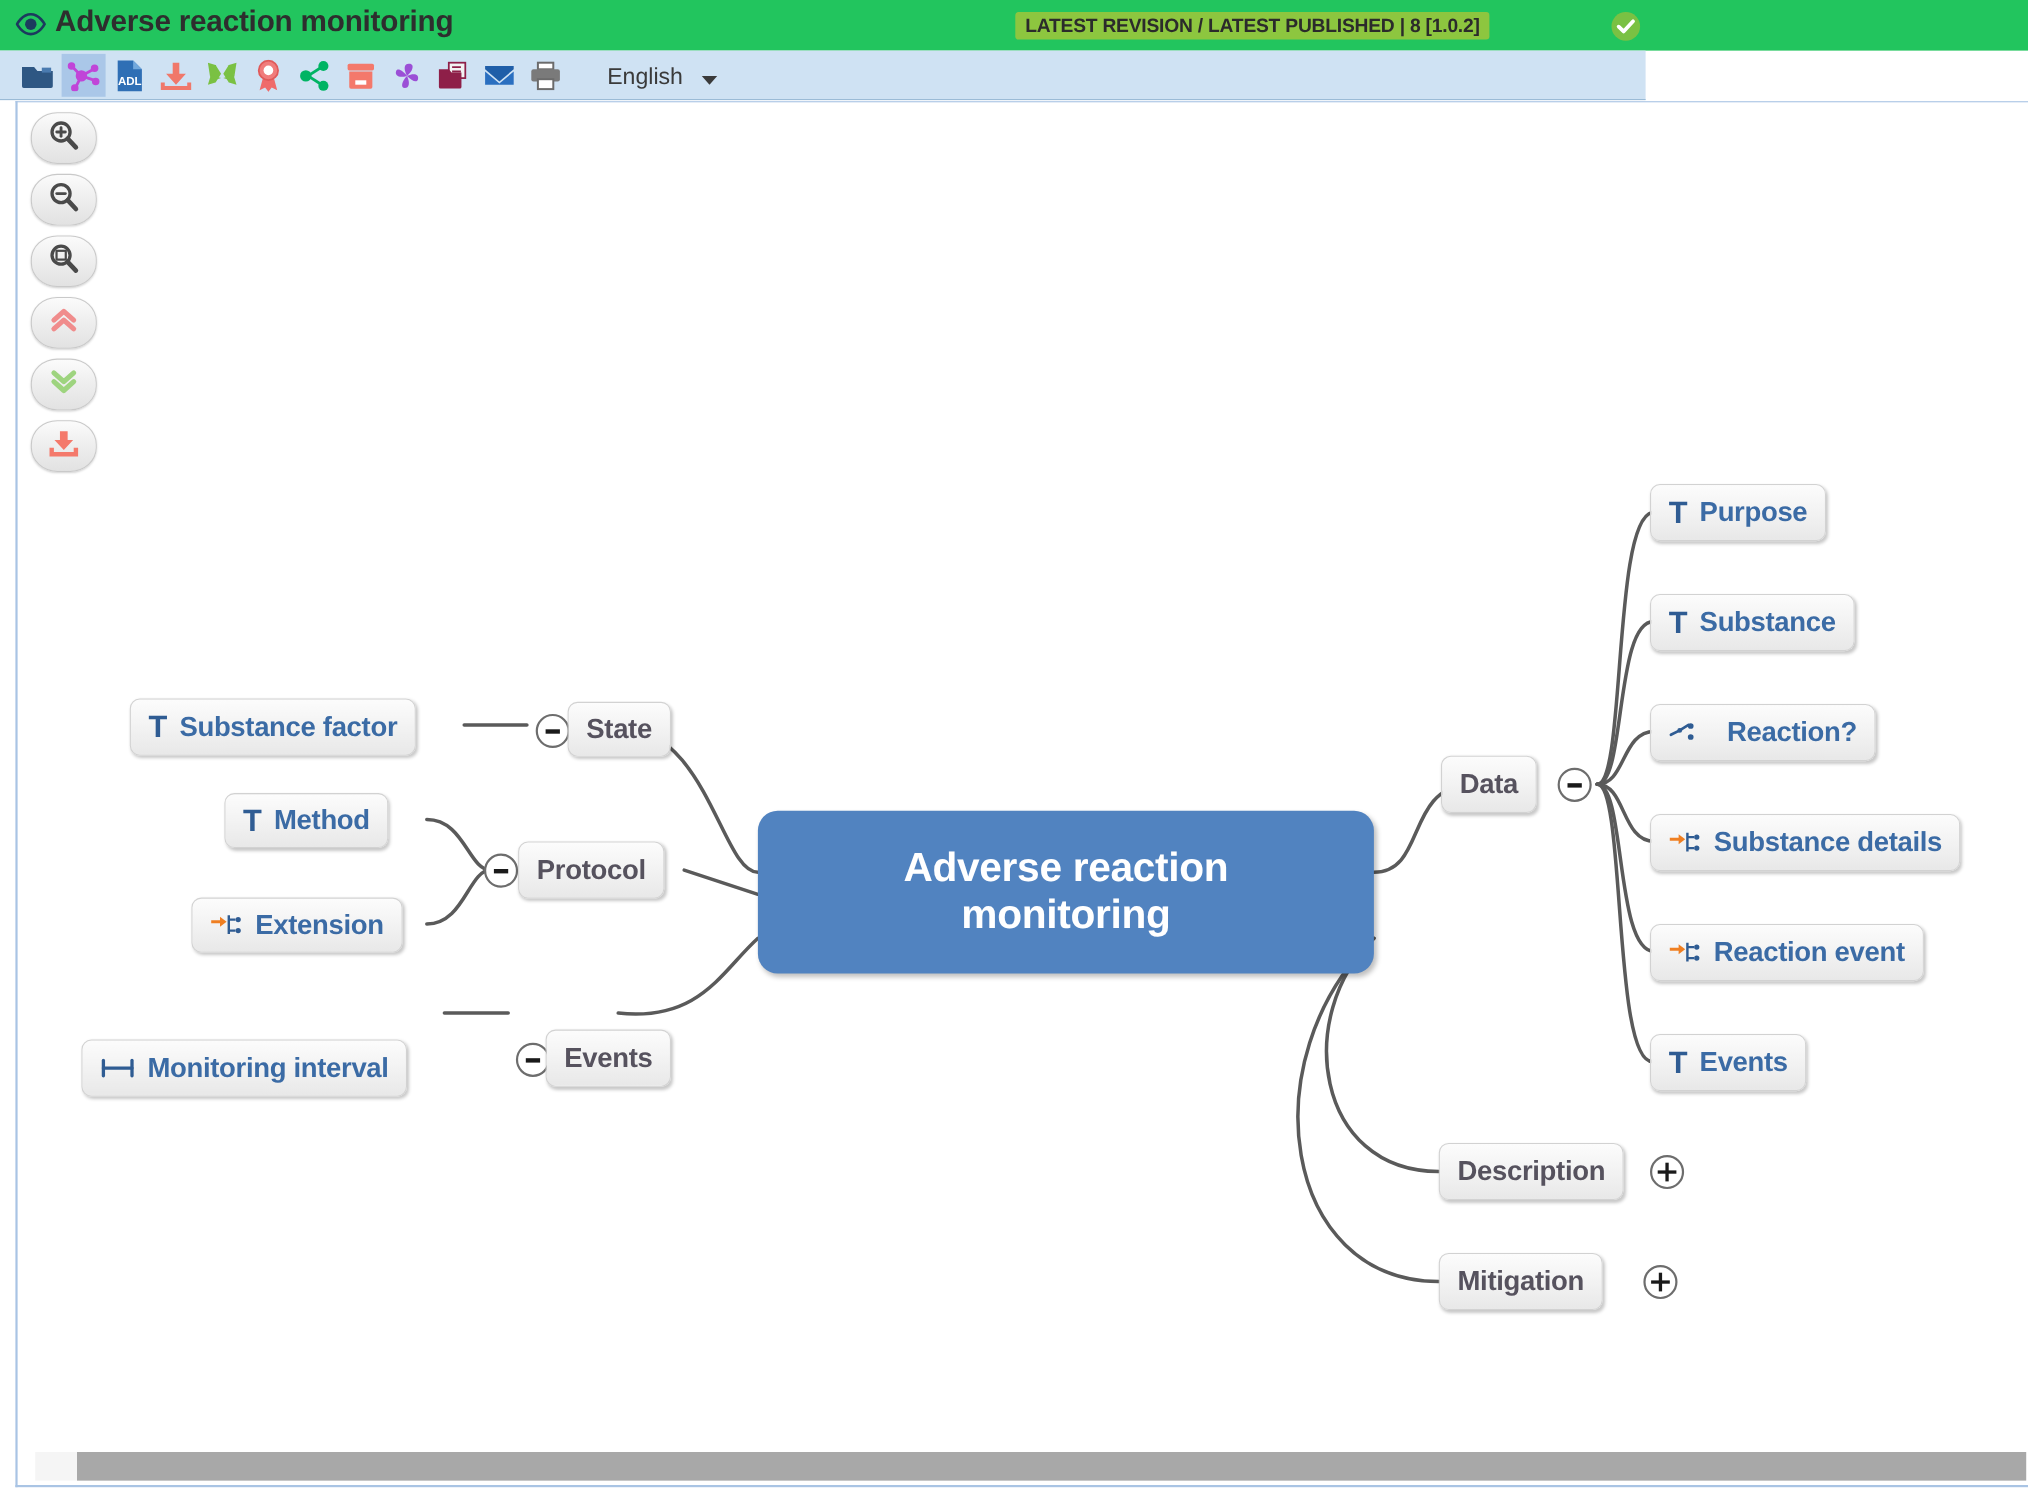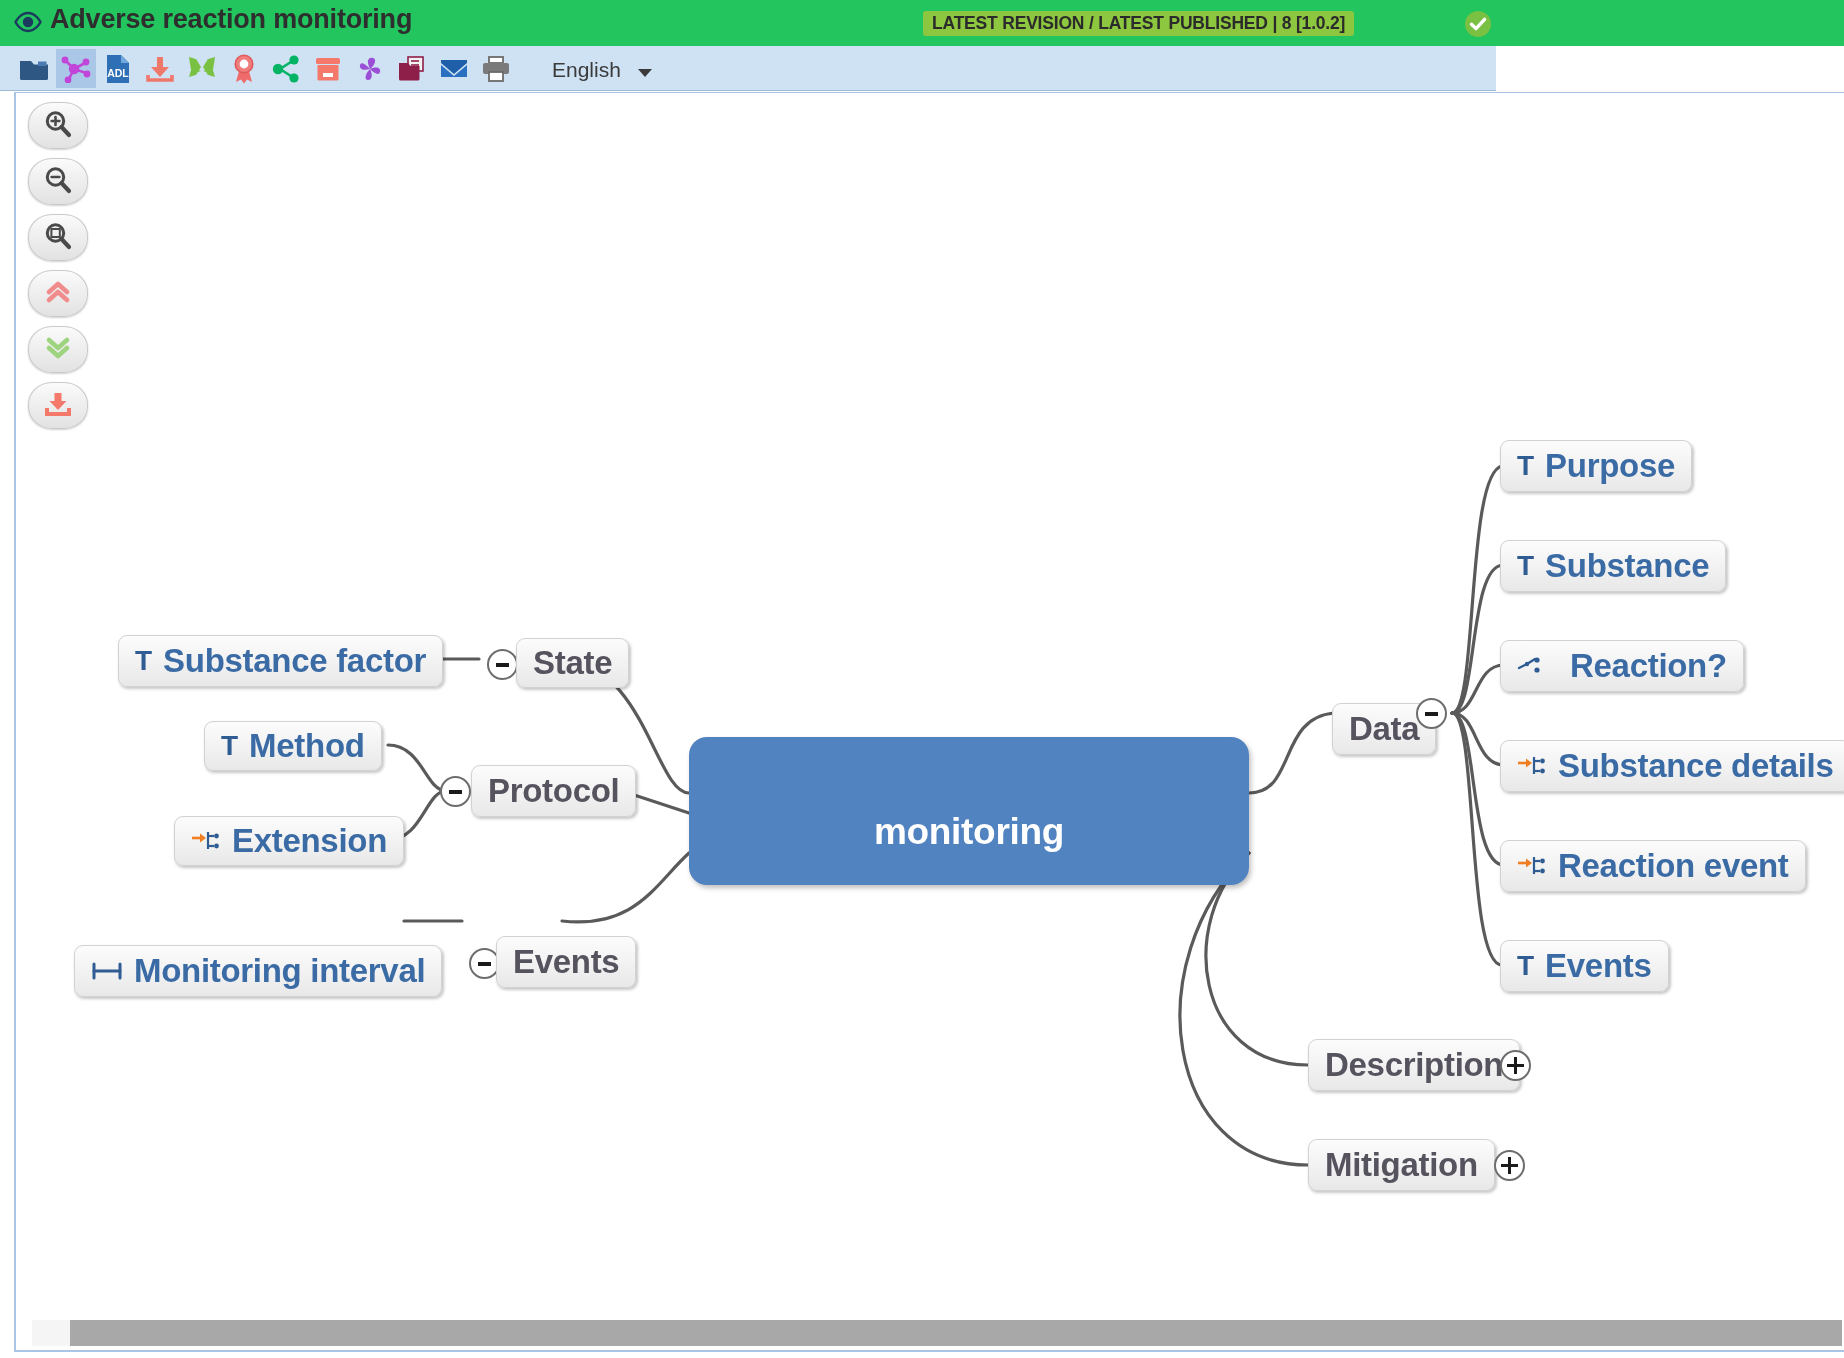--- a/index.html
+++ b/index.html
@@ -98,21 +98,21 @@
     border-radius: 9px;
     background: linear-gradient(to bottom, #fcfcfc 0%, #f4f4f4 42%, #e8e8e8 100%);
     border: 1px solid #d2d2d2;
     box-shadow: 1.5px 2px 3px rgba(0,0,0,0.22);
     display: flex; align-items: center;
     padding: 0 16px;
     white-space: nowrap;
     cursor: pointer;
   }
   .node .label {
-    font-size: 33px; font-weight: bold; letter-spacing: -0.3px;
+    font-size: 25px; font-weight: bold; letter-spacing: -0.3px;
   }
   .node .label.blue  { color: #3b6ba5; }
   .node .label.slate { color: #56525e; }
   .node .nicon {
     display: inline-flex; align-items: center; justify-content: center;
     margin-right: 11px; flex: none;
   }
   .icon-T {
     font-family: "Liberation Sans", sans-serif;
     font-size: 28px; font-weight: bold; color: #2f5c93;
@@ -403,21 +403,21 @@
       <path d="M1436 620 C 1462 620, 1450 872, 1486 872"></path>
 
       <path d="M1233 760 C 1160 830, 1180 972, 1292 972"></path>
 
       <path d="M1233 760 C 1120 870, 1150 1072, 1292 1072"></path>
     </g>
   </svg>
 
   <div id="root-node">
     <div class="root-label">
-      <br>
+      <span>Adverse reaction</span><br>
       <span>monitoring</span>
     </div>
   </div>
 
   <div class="node" style="left:102px; top:542px; height:52px;">
     <span class="nicon">
         <span class="icon-T">T</span>
       </span>
     <span class="label blue">Substance factor</span>
   </div>
@@ -467,21 +467,21 @@
         </g>
       </svg>
     </span>
     <span class="label blue">Monitoring interval</span>
   </div>
   <div class="toggle minus" style="left:453px; top:855px;"></div>
   <div class="node" style="left:480px; top:843px; height:52px;">
     <span class="label slate">Events</span>
   </div>
 
-  <div class="node" style="left:1294px; top:610px; height:52px;margin-left:22px;">
+  <div class="node" style="left:1294px; top:594px; height:52px;">
     <span class="label slate">Data</span>
   </div>
   <div class="toggle minus" style="left:1400px; top:605px;"></div>
 
   <div class="node" style="left:1484px; top:347px; height:52px;">
     <span class="nicon">
         <span class="icon-T">T</span>
       </span>
     <span class="label blue">Purpose</span>
   </div>

